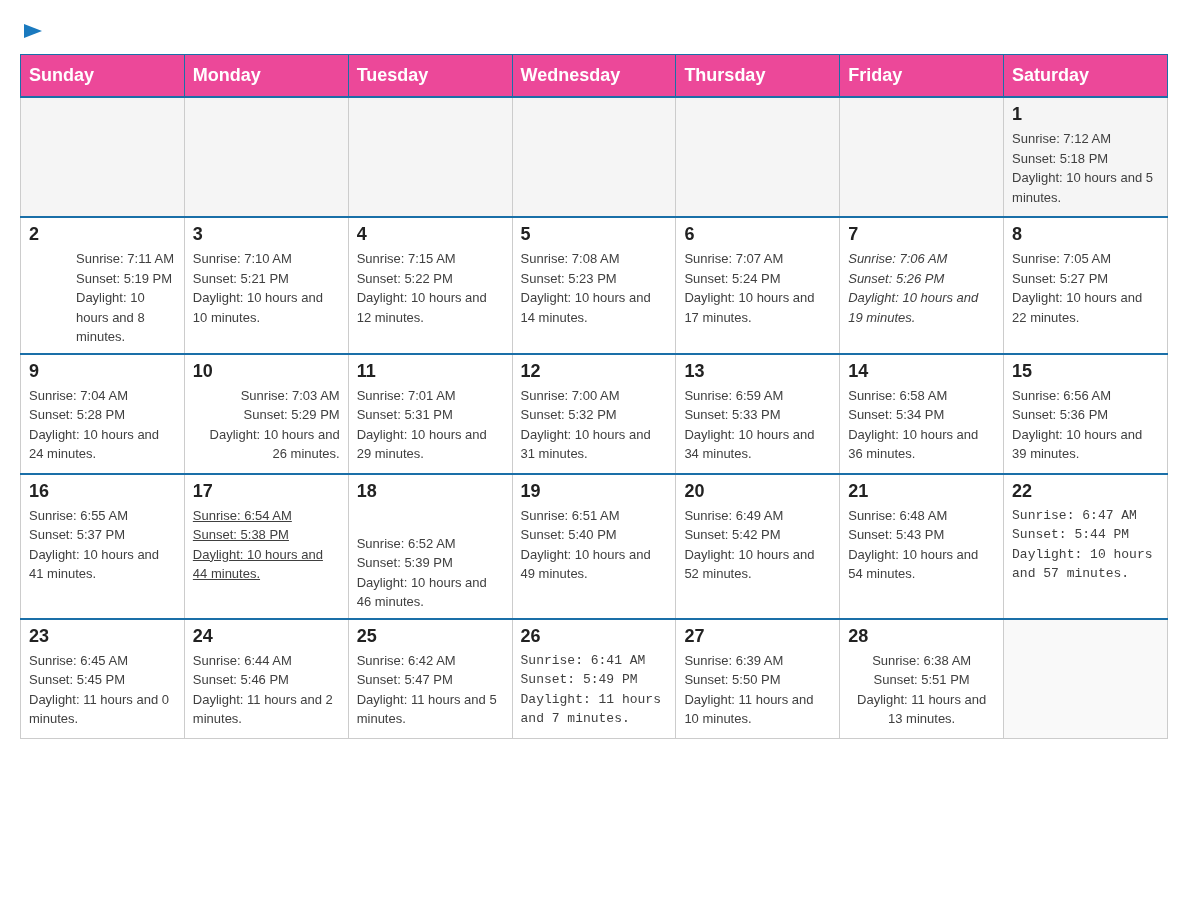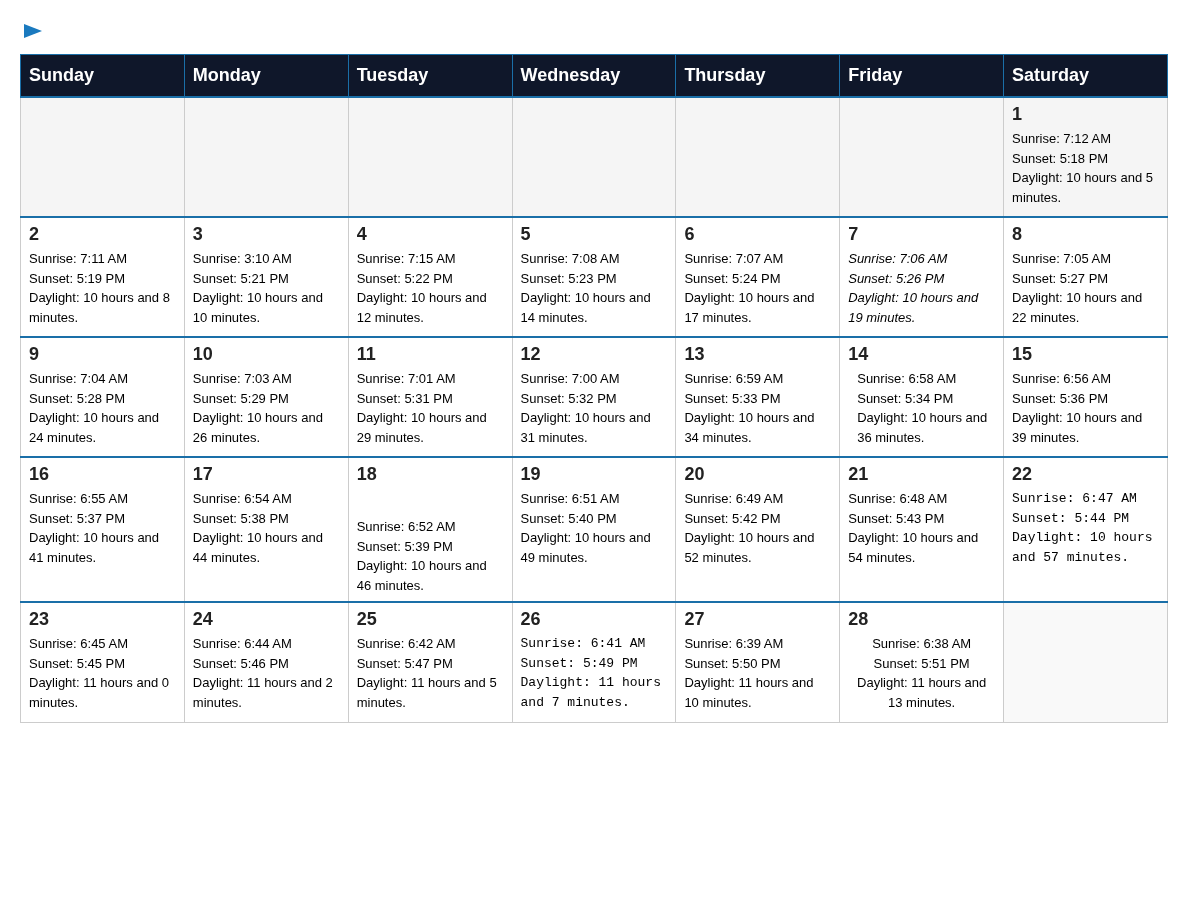--- a/index.html
+++ b/index.html
@@ -43,21 +43,21 @@
     .location-title {
       font-size: 20px;
       color: #444;
     }
     .calendar {
       width: 100%;
       border-collapse: collapse;
       margin-top: 8px;
     }
     .calendar th {
-      background-color: #0f172a;
+      background-color: #ec4899;
       color: #fff;
       font-size: 18px;
       font-weight: bold;
       padding: 10px 8px;
       text-align: left;
       border: 1px solid #1a6fa8;
     }
     .calendar td {
       vertical-align: top;
       border: 1px solid #ccc;
@@ -70,21 +70,21 @@
       background-color: #f5f5f5;
     }
     .day-number {
       font-size: 18px;
       font-weight: bold;
       color: #222;
       margin-bottom: 4px;
     }
     .day-info {
       font-size: 13px;
-      color: #000000;
+      color: #404040;
       line-height: 1.5;
     }
     .week-row td {
       border-top: 2px solid #1a6fa8;
     }
     .empty-cell {
       background-color: #f9f9f9;
     }
   </style>
 </head>
@@ -131,27 +131,27 @@
         <td>
           <div class="day-number">1</div>
           <div class="day-info" style="white-space: pre-line;">Sunrise: 7:12 AM
 Sunset: 5:18 PM
 Daylight: 10 hours and 5 minutes.</div>
         </td>
       </tr>
       <tr class="week-row">
         <td>
           <div class="day-number">2</div>
-          <div class="day-info" style="white-space: pre-line;">Sunrise: 7:11 AM
+          <div class="day-info" style="white-space: pre-line; margin-left: 47px;">Sunrise: 7:11 AM
 Sunset: 5:19 PM
 Daylight: 10 hours and 8 minutes.</div>
         </td>
         <td>
           <div class="day-number">3</div>
-          <div class="day-info" style="white-space: pre-line;">Sunrise: 3:10 AM
+          <div class="day-info" style="white-space: pre-line;">Sunrise: 7:10 AM
 Sunset: 5:21 PM
 Daylight: 10 hours and 10 minutes.</div>
         </td>
         <td>
           <div class="day-number">4</div>
           <div class="day-info" style="white-space: pre-line;">Sunrise: 7:15 AM
 Sunset: 5:22 PM
 Daylight: 10 hours and 12 minutes.</div>
         </td>
         <td>
@@ -181,21 +181,21 @@
       </tr>
       <tr class="week-row">
         <td>
           <div class="day-number">9</div>
           <div class="day-info" style="white-space: pre-line;">Sunrise: 7:04 AM
 Sunset: 5:28 PM
 Daylight: 10 hours and 24 minutes.</div>
         </td>
         <td>
           <div class="day-number">10</div>
-          <div class="day-info" style="white-space: pre-line;">Sunrise: 7:03 AM
+          <div class="day-info" style="white-space: pre-line; text-align: right;">Sunrise: 7:03 AM
 Sunset: 5:29 PM
 Daylight: 10 hours and 26 minutes.</div>
         </td>
         <td>
           <div class="day-number">11</div>
           <div class="day-info" style="white-space: pre-line;">Sunrise: 7:01 AM
 Sunset: 5:31 PM
 Daylight: 10 hours and 29 minutes.</div>
         </td>
         <td>
@@ -205,41 +205,41 @@
 Daylight: 10 hours and 31 minutes.</div>
         </td>
         <td>
           <div class="day-number">13</div>
           <div class="day-info" style="white-space: pre-line;">Sunrise: 6:59 AM
 Sunset: 5:33 PM
 Daylight: 10 hours and 34 minutes.</div>
         </td>
         <td>
           <div class="day-number">14</div>
-          <div class="day-info" style="white-space: pre-line; margin-left: 9px;">Sunrise: 6:58 AM
+          <div class="day-info" style="white-space: pre-line;">Sunrise: 6:58 AM
 Sunset: 5:34 PM
 Daylight: 10 hours and 36 minutes.</div>
         </td>
         <td>
           <div class="day-number">15</div>
           <div class="day-info" style="white-space: pre-line;">Sunrise: 6:56 AM
 Sunset: 5:36 PM
 Daylight: 10 hours and 39 minutes.</div>
         </td>
       </tr>
       <tr class="week-row">
         <td>
           <div class="day-number">16</div>
           <div class="day-info" style="white-space: pre-line;">Sunrise: 6:55 AM
 Sunset: 5:37 PM
 Daylight: 10 hours and 41 minutes.</div>
         </td>
         <td>
           <div class="day-number">17</div>
-          <div class="day-info" style="white-space: pre-line;">Sunrise: 6:54 AM
+          <div class="day-info" style="white-space: pre-line; text-decoration: underline;">Sunrise: 6:54 AM
 Sunset: 5:38 PM
 Daylight: 10 hours and 44 minutes.</div>
         </td>
         <td>
           <div class="day-number">18</div>
           <div class="day-info" style="white-space: pre-line; margin-top: 32px;">Sunrise: 6:52 AM
 Sunset: 5:39 PM
 Daylight: 10 hours and 46 minutes.</div>
         </td>
         <td>

